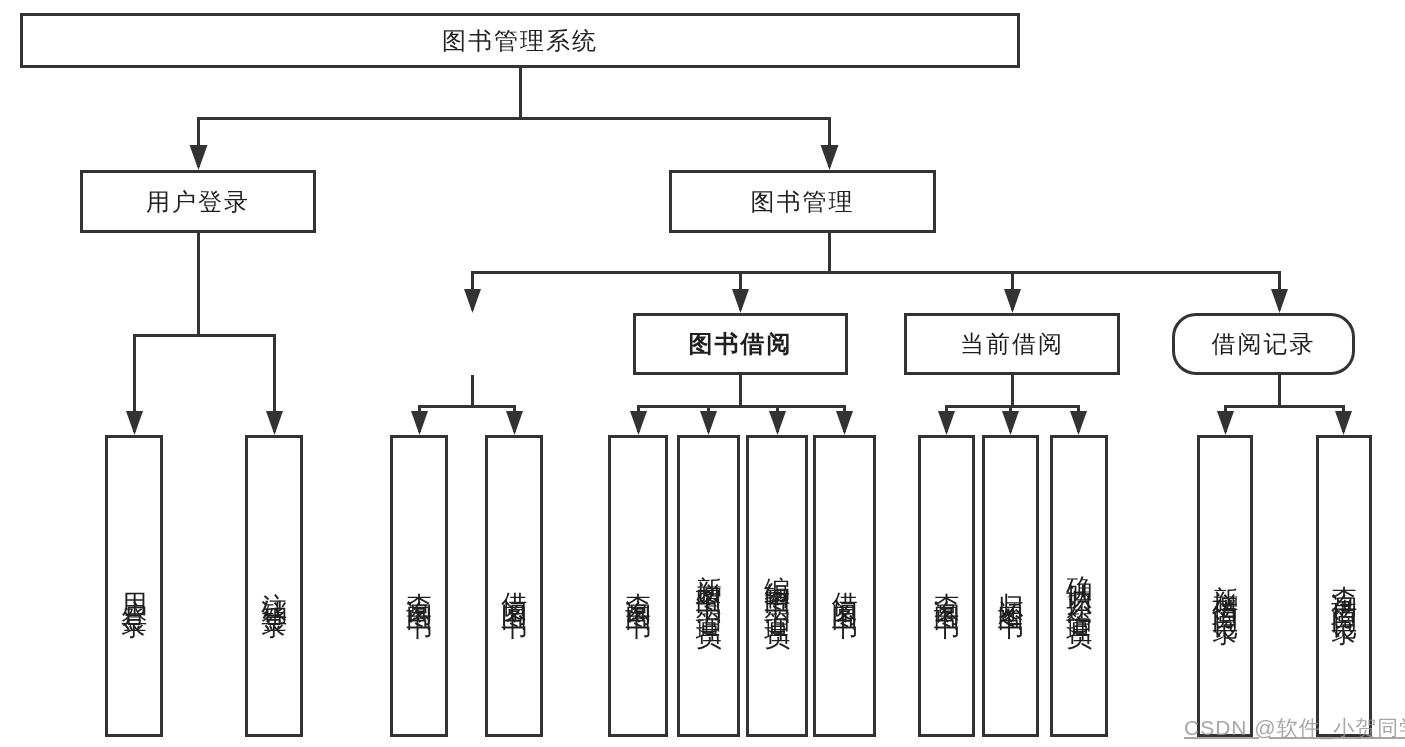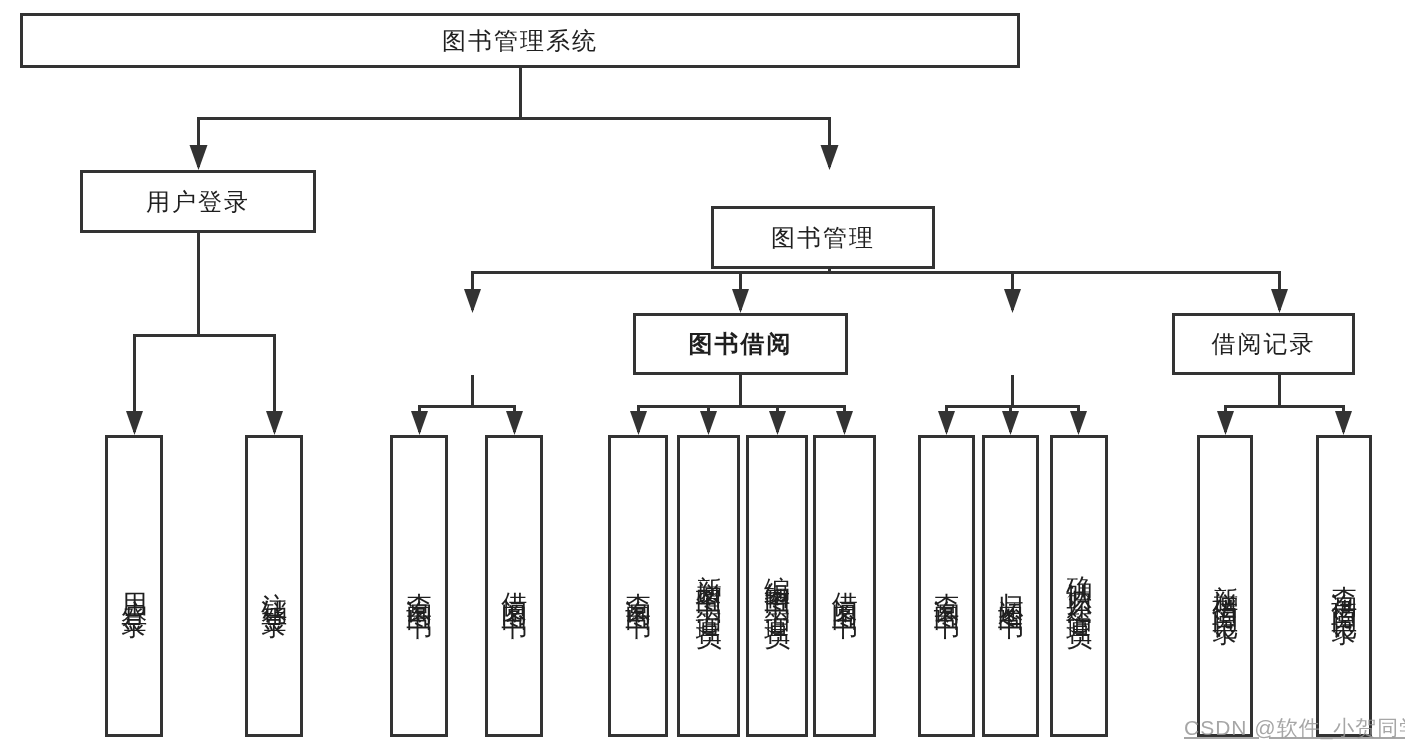--- a/index.html
+++ b/index.html
@@ -104,28 +104,31 @@
     </g>
   </svg>
 
   <div class="node h" style="left:20px;top:13px;width:1000px;height:55px;font-family:Liberation Serif, serif;">
     <span>图书管理系统</span>
   </div>
 
   <div class="node h" style="left:80px;top:170px;width:236px;height:63px;">
     <span>用户登录</span>
   </div>
-  <div class="node h" style="left:711px;top:170px;width:224px;height:63px;margin-top:36px;">
+  <div class="node h" style="left:669px;top:170px;width:267px;height:63px;">
     <span>图书管理</span>
   </div>
 
   <div class="node h" style="left:633px;top:313px;width:215px;height:62px;font-weight:bold;">
     <span>图书借阅</span>
   </div>
-  <div class="node h" style="left:1172px;top:313px;width:183px;height:62px;">
+  <div class="node h" style="left:904px;top:313px;width:216px;height:62px;">
+    <span>当前借阅</span>
+  </div>
+  <div class="node h" style="left:1172px;top:313px;width:183px;height:62px;border-radius:24px;">
     <span>借阅记录</span>
   </div>
 
   <div class="node leaf" style="left:105px;top:435px;width:58px;height:302px;">
     <span>用户登录</span>
   </div>
   <div class="node leaf" style="left:245px;top:435px;width:58px;height:302px;">
     <span>注销登录</span>
   </div>
 

